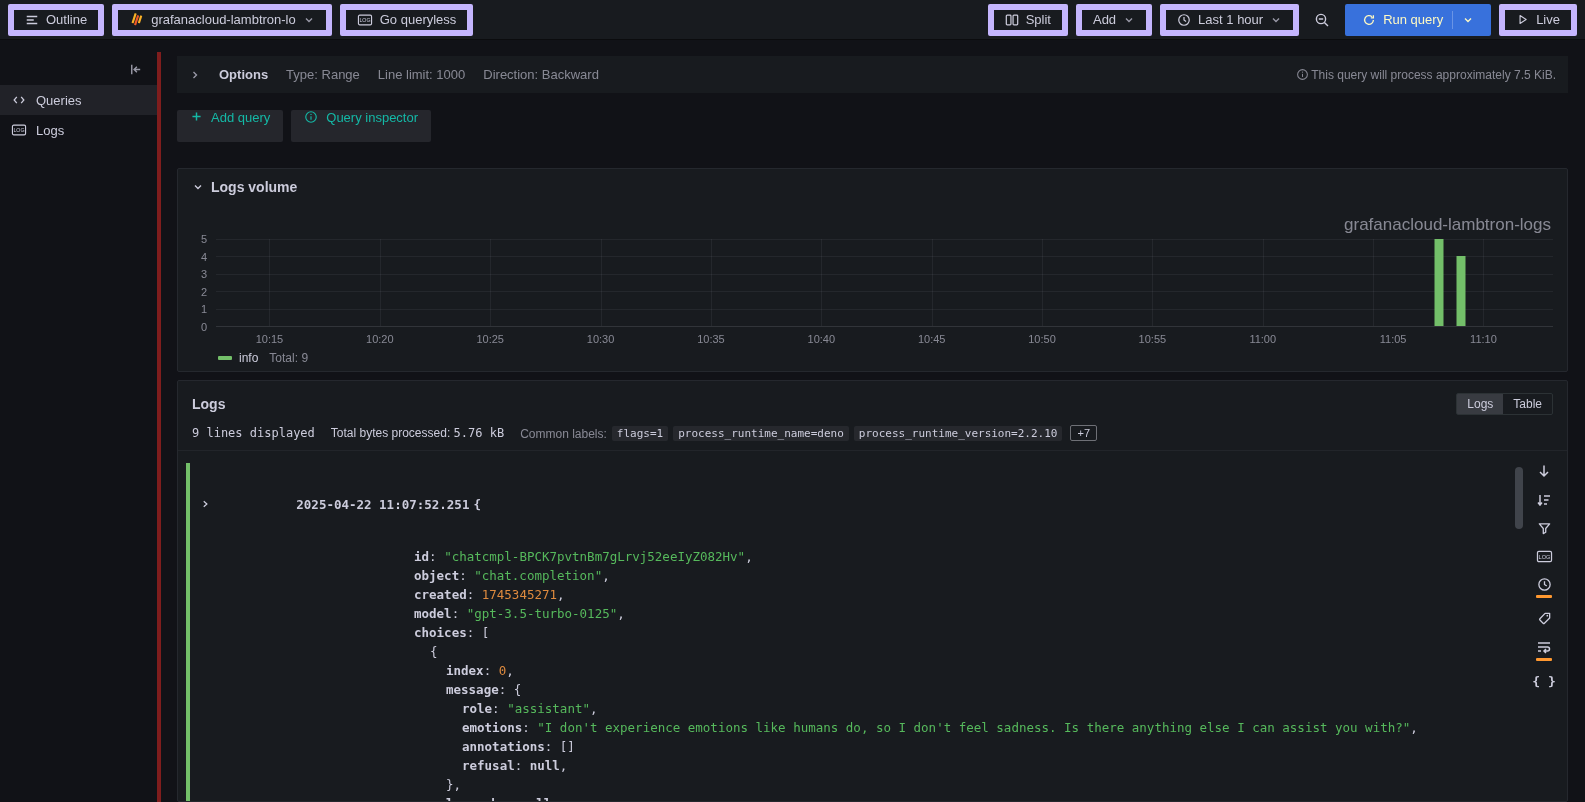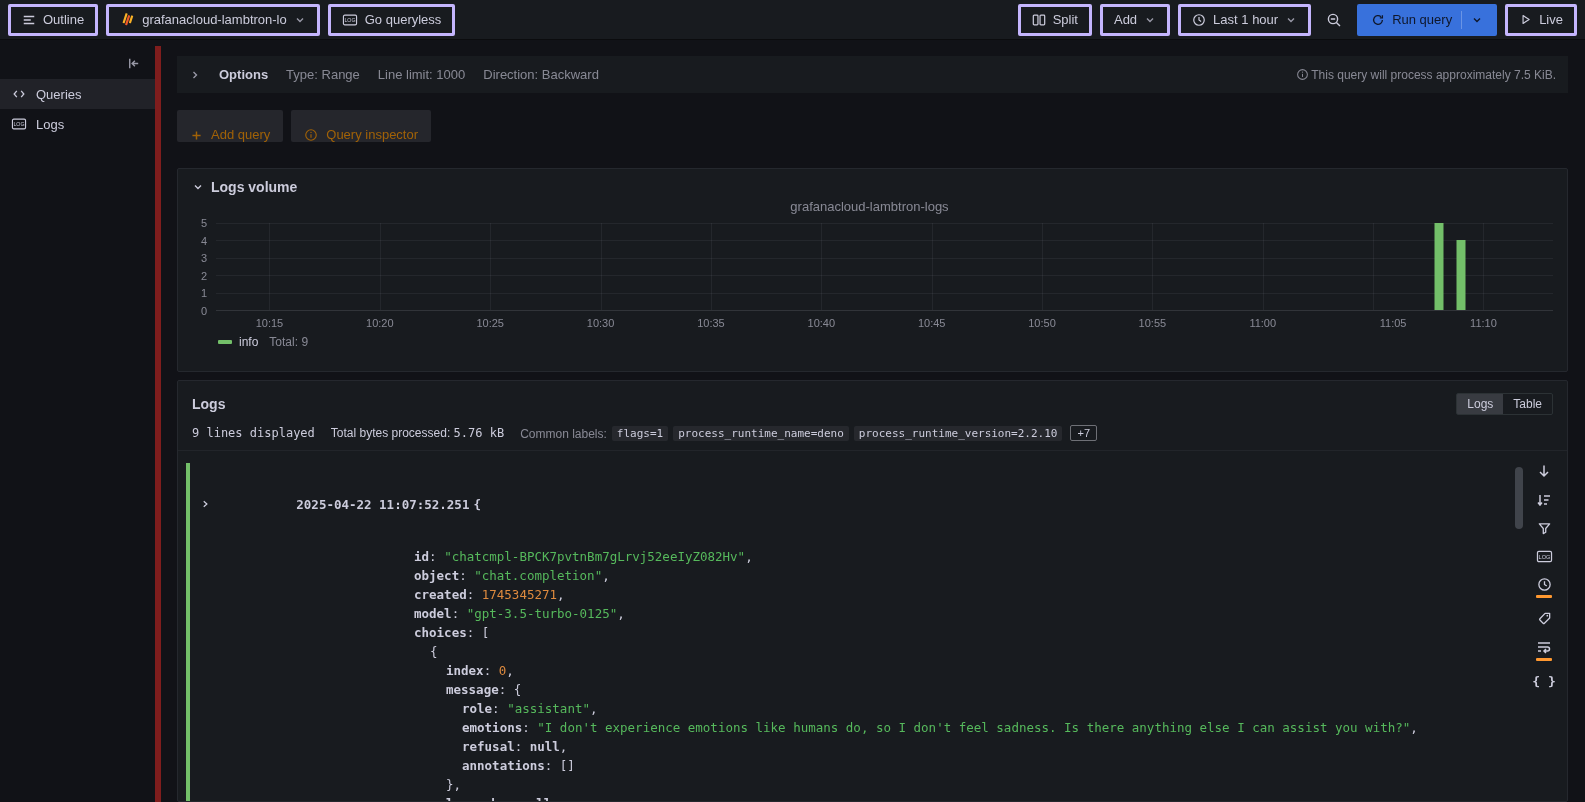--- a/index.html
+++ b/index.html
@@ -4,57 +4,57 @@
 <style>
   *{box-sizing:border-box;margin:0;padding:0}
   html,body{width:1585px;height:802px;overflow:hidden;background:var(--canvas-bg,#111217);
     color:var(--text-primary,#ccccdc);font-family:"Liberation Sans",sans-serif;font-size:14px}
   svg{display:block}
   
   .topbar{height:40px;background:#181b1f;border-bottom:1px solid #0b0c0e;display:flex;
     align-items:center;justify-content:space-between;padding:0 8px;position:relative;z-index:5}
   .tb-group{display:flex;align-items:center;gap:8px}
   .tb-btn{height:32px;display:inline-flex;align-items:center;gap:7px;padding:0 11px;
-    background:#181b1f;border:3px solid #c4b5fd;border-radius:2px;color:#ccccdc;
+    background:#181b1f;border:6px solid #c4b5fd;border-radius:2px;color:#ccccdc;
     font-size:13px;font-weight:500;cursor:pointer;white-space:nowrap}
   .tb-btn.icon-only{padding:0 7px;border:none;background:transparent}
-  .tb-btn.primary{background:var(--accent,#3871dc);border-color:var(--accent,#3871dc);color:#0f172a}
+  .tb-btn.primary{background:var(--accent,#3871dc);border-color:var(--accent,#3871dc);color:#fef9c3}
   .tb-btn .divider{width:1px;height:18px;background:rgba(255,255,255,.25);margin:0 2px}
   .ds-label{max-width:152px;overflow:hidden;text-overflow:ellipsis;white-space:nowrap}
   .muted-ic{color:#9a9aa8}
   
-  .sidebar{position:absolute;top:46px;left:0;bottom:0;width:161px;background:#111217;
-    border-right:6px solid #7f1d1d;padding-top:4px}
+  .sidebar{position:absolute;top:52px;left:0;bottom:0;width:161px;background:#111217;
+    border-right:4px solid #7f1d1d;padding-top:4px}
   .collapse-row{display:flex;justify-content:flex-end;padding:6px 14px 8px}
   .side-item{display:flex;align-items:center;gap:9px;height:30px;padding:0 11px;
     font-size:13px;color:#ccccdc;cursor:pointer}
   .side-item.active{background:rgba(204,204,220,.09)}
   .side-ic{width:16px;display:flex;justify-content:center;color:#ccccdc}
   
   .main{position:absolute;left:161px;top:40px;right:0;bottom:0;padding:16px 17px 0 16px;
     overflow:hidden;display:flex;flex-direction:column}
   .options-bar{height:37px;flex:none;background:#181b1f;display:flex;align-items:center;
     gap:18px;padding:0 12px;font-size:13px}
   .opt-title{font-weight:700;font-size:13px}
   .opt-sec{color:rgba(204,204,220,.62)}
   .opt-right{margin-left:auto;display:flex;align-items:center;gap:2px;font-size:12px;
     color:rgba(204,204,220,.62)}
   .actions-row{display:flex;gap:8px;margin-top:17px}
-  .act-btn{height:32px;display:inline-flex;align-items:flex-end;gap:8px;padding:0 13px;
-    background:rgba(204,204,220,.11);border:none;border-radius:2px;color:#a16207;
+  .act-btn{height:32px;display:inline-flex;align-items:flex-start;gap:8px;padding:0 13px;
+    background:rgba(204,204,220,.11);border:none;border-radius:2px;color:#14b8a6;
     font-size:13px;font-weight:500;cursor:pointer}
   
   .panel{background:#181b1f;border:1px solid #25282e;border-radius:2px}
   .volume-panel{margin-top:26px;height:204px;flex:none}
   .panel-header{display:flex;align-items:center;gap:7px;padding:10px 14px 4px}
   .panel-title{font-weight:600;font-size:14px}
   
   .chart-wrap{padding:0 14px 0 10px}
-  .series-label{text-align:center;font-size:13px;color:rgba(204,204,220,.62);height:18px;
-    margin:0 2px 6px 0}
+  .series-label{text-align:right;font-size:17px;color:rgba(204,204,220,.62);height:18px;
+    margin:16px 2px 6px 0}
   .plot-row{display:flex}
   .y-axis{width:28px;position:relative;height:88px;flex:none}
   .y-tick{position:absolute;right:9px;transform:translateY(-50%);font-size:11px;
     color:rgba(204,204,220,.62)}
   .plot{flex:1;position:relative;height:88px;border-bottom:1px solid rgba(204,204,220,.14)}
   .hgrid{position:absolute;left:0;right:0;height:1px;background:rgba(204,204,220,.07)}
   .vgrid{position:absolute;top:0;bottom:0;width:1px;background:rgba(204,204,220,.07)}
   .bar{position:absolute;bottom:0;width:9px;transform:translateX(-50%);background:var(--green,#73bf69)}
   .x-axis{position:relative;height:22px;margin-left:28px}
   .x-tick{position:absolute;top:6px;transform:translateX(-50%);font-size:11px;
@@ -383,22 +383,22 @@
             <div class="log-line" style="padding-left: 214px;"><span class="tk-key">id</span><span class="tk-pn">: </span><span class="tk-str">"chatcmpl-BPCK7pvtnBm7gLrvj52eeIyZ082Hv"</span><span class="tk-pn">,</span></div>
             <div class="log-line" style="padding-left: 214px;"><span class="tk-key">object</span><span class="tk-pn">: </span><span class="tk-str">"chat.completion"</span><span class="tk-pn">,</span></div>
             <div class="log-line" style="padding-left: 214px;"><span class="tk-key">created</span><span class="tk-pn">: </span><span class="tk-num">1745345271</span><span class="tk-pn">,</span></div>
             <div class="log-line" style="padding-left: 214px;"><span class="tk-key">model</span><span class="tk-pn">: </span><span class="tk-str">"gpt-3.5-turbo-0125"</span><span class="tk-pn">,</span></div>
             <div class="log-line" style="padding-left: 214px;"><span class="tk-key">choices</span><span class="tk-pn">: [</span></div>
             <div class="log-line" style="padding-left: 230px;"><span class="tk-pn">{</span></div>
             <div class="log-line" style="padding-left: 246px;"><span class="tk-key">index</span><span class="tk-pn">: </span><span class="tk-num">0</span><span class="tk-pn">,</span></div>
             <div class="log-line" style="padding-left: 246px;"><span class="tk-key">message</span><span class="tk-pn">: {</span></div>
             <div class="log-line" style="padding-left: 262px;"><span class="tk-key">role</span><span class="tk-pn">: </span><span class="tk-str">"assistant"</span><span class="tk-pn">,</span></div>
             <div class="log-line" style="padding-left: 262px;"><span class="tk-key">emotions</span><span class="tk-pn">: </span><span class="tk-str">"I don't experience emotions like humans do, so I don't feel sadness. Is there anything else I can assist you with?"</span><span class="tk-pn">,</span></div>
+            <div class="log-line" style="padding-left: 262px;"><span class="tk-key">annotations</span><span class="tk-pn">: []</span></div>
             <div class="log-line" style="padding-left: 262px;"><span class="tk-key">refusal</span><span class="tk-pn">: </span><span class="tk-null">null</span><span class="tk-pn">,</span></div>
-            <div class="log-line" style="padding-left: 262px;"><span class="tk-key">annotations</span><span class="tk-pn">: []</span></div>
             <div class="log-line" style="padding-left: 246px;"><span class="tk-pn">},</span></div>
             <div class="log-line" style="padding-left: 246px;"><span class="tk-key">logprobs</span><span class="tk-pn">: </span><span class="tk-null">null</span><span class="tk-pn">,</span></div>
           </div>
       </div>
     </div>
     <div class="faux-scrollbar">
       <div class="scroll-thumb"></div>
     </div>
     <div class="rail">
       <button class="rail-btn">

